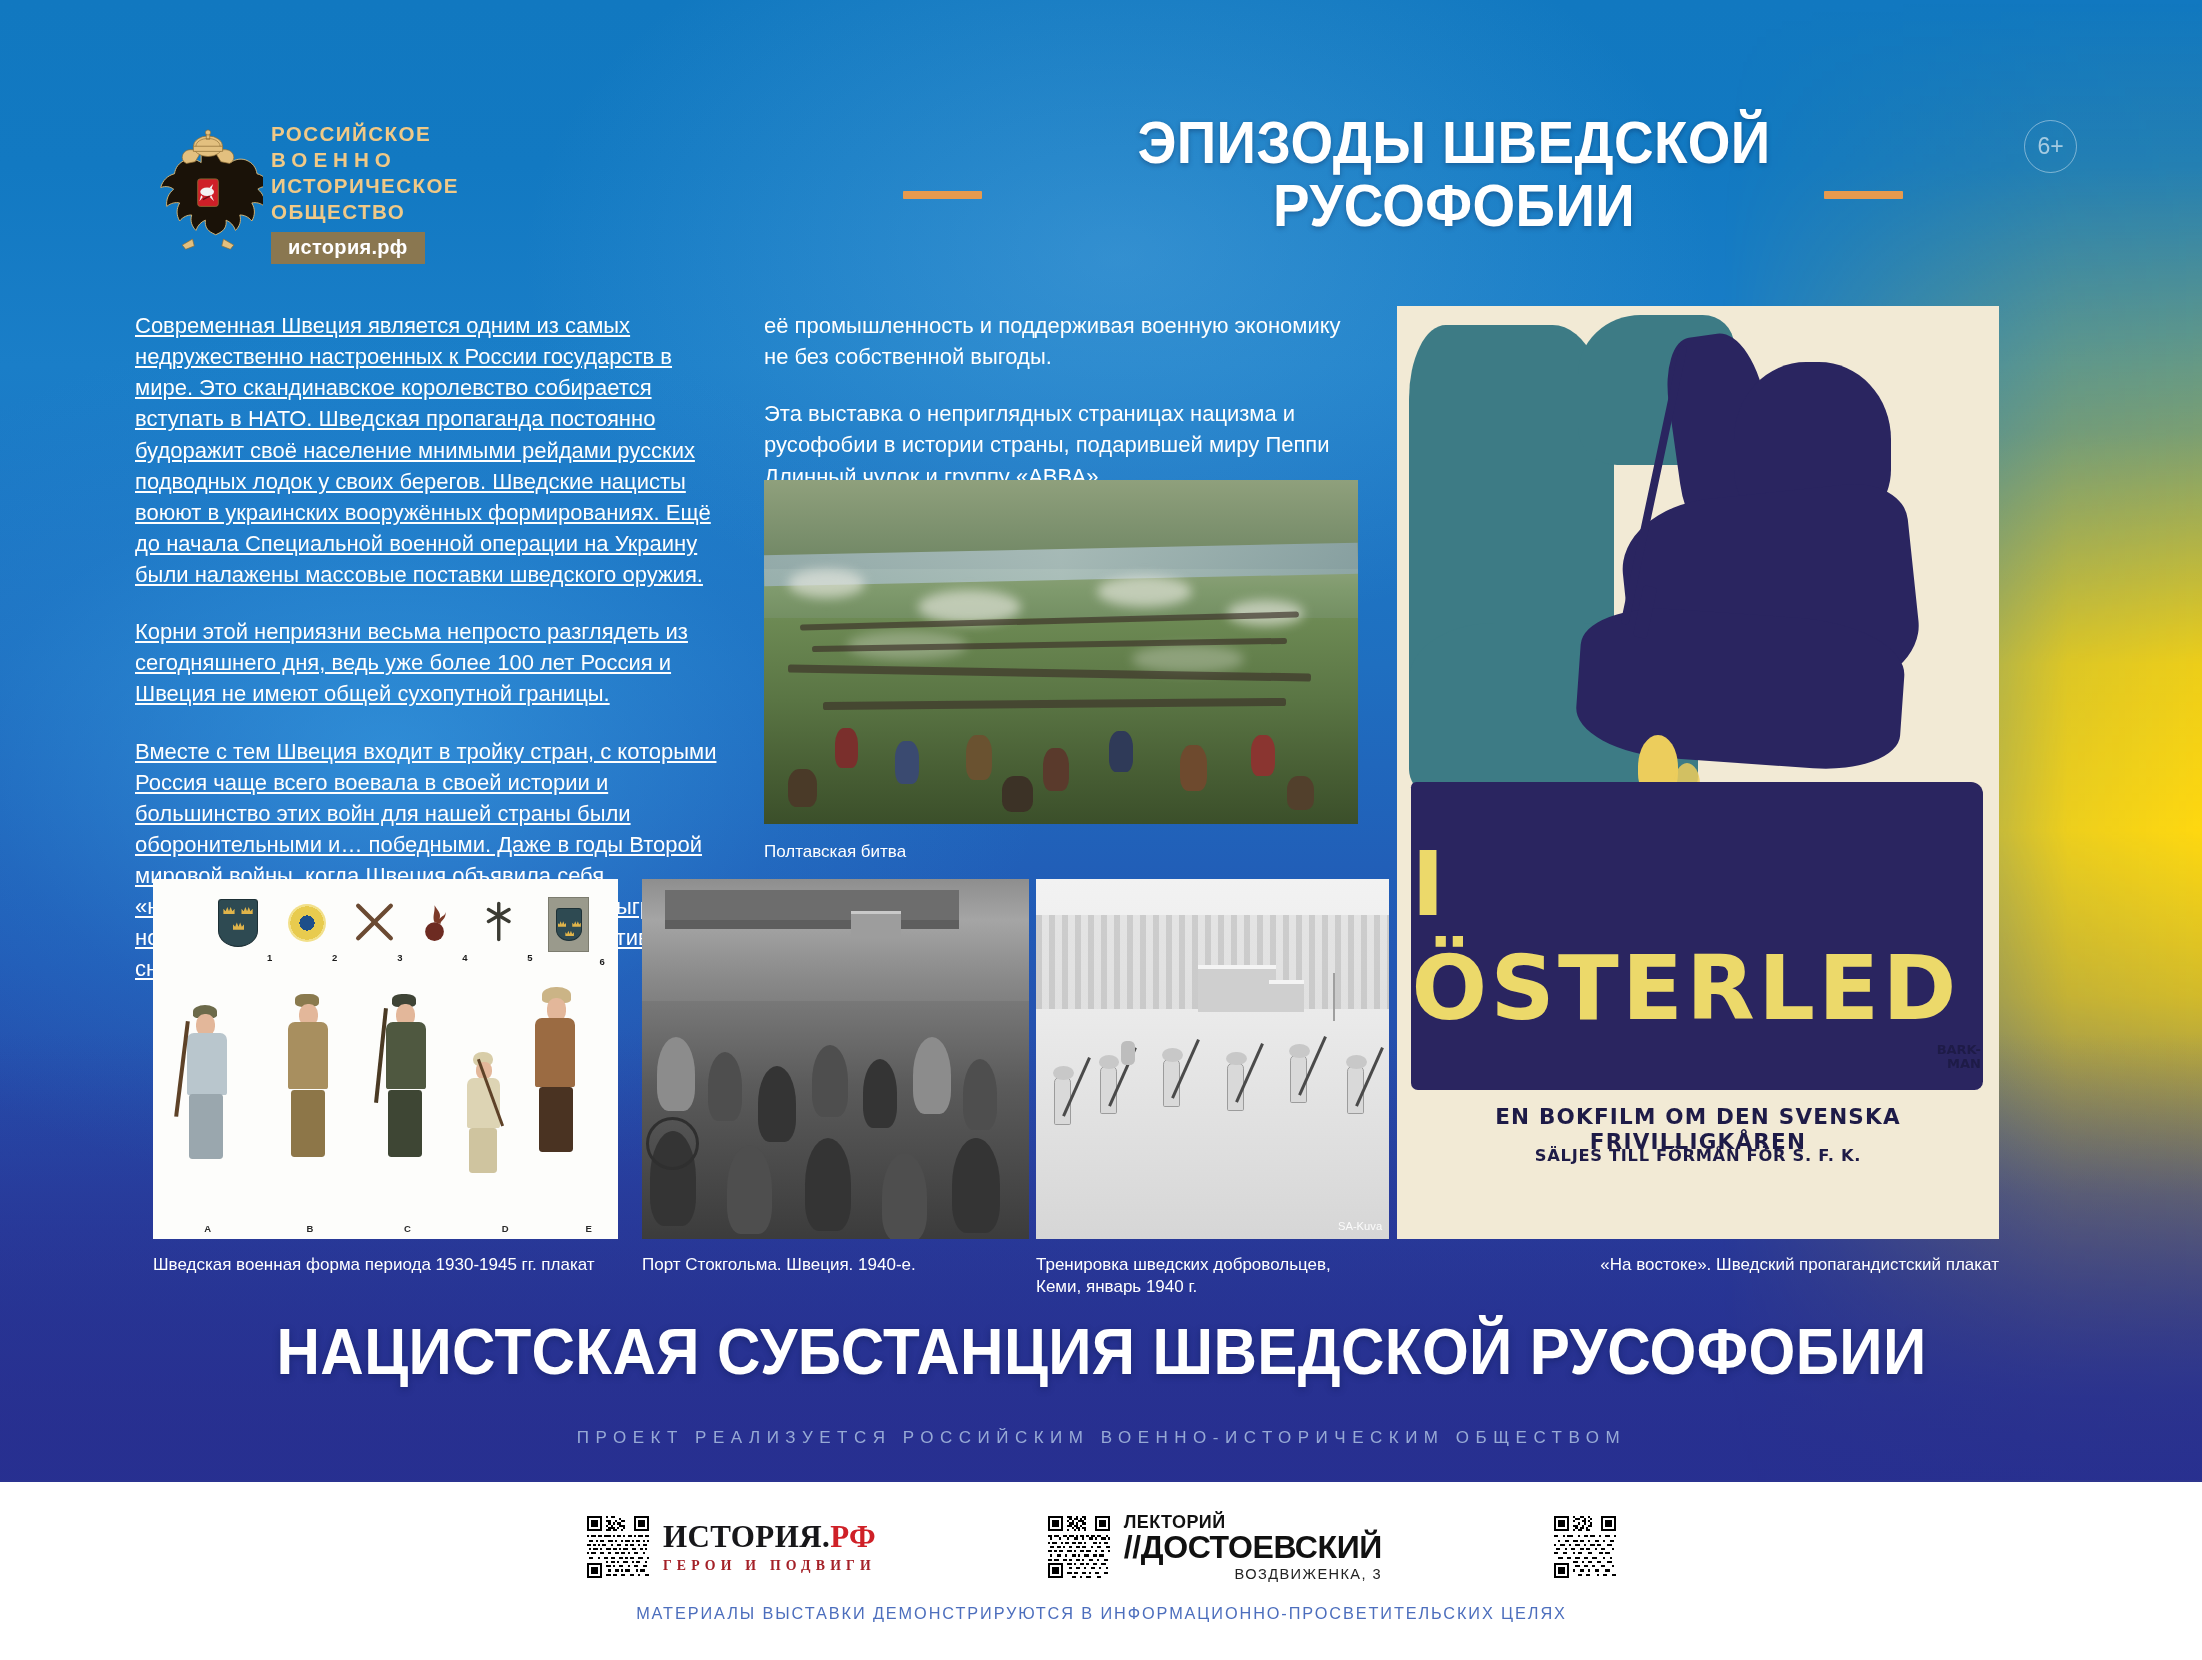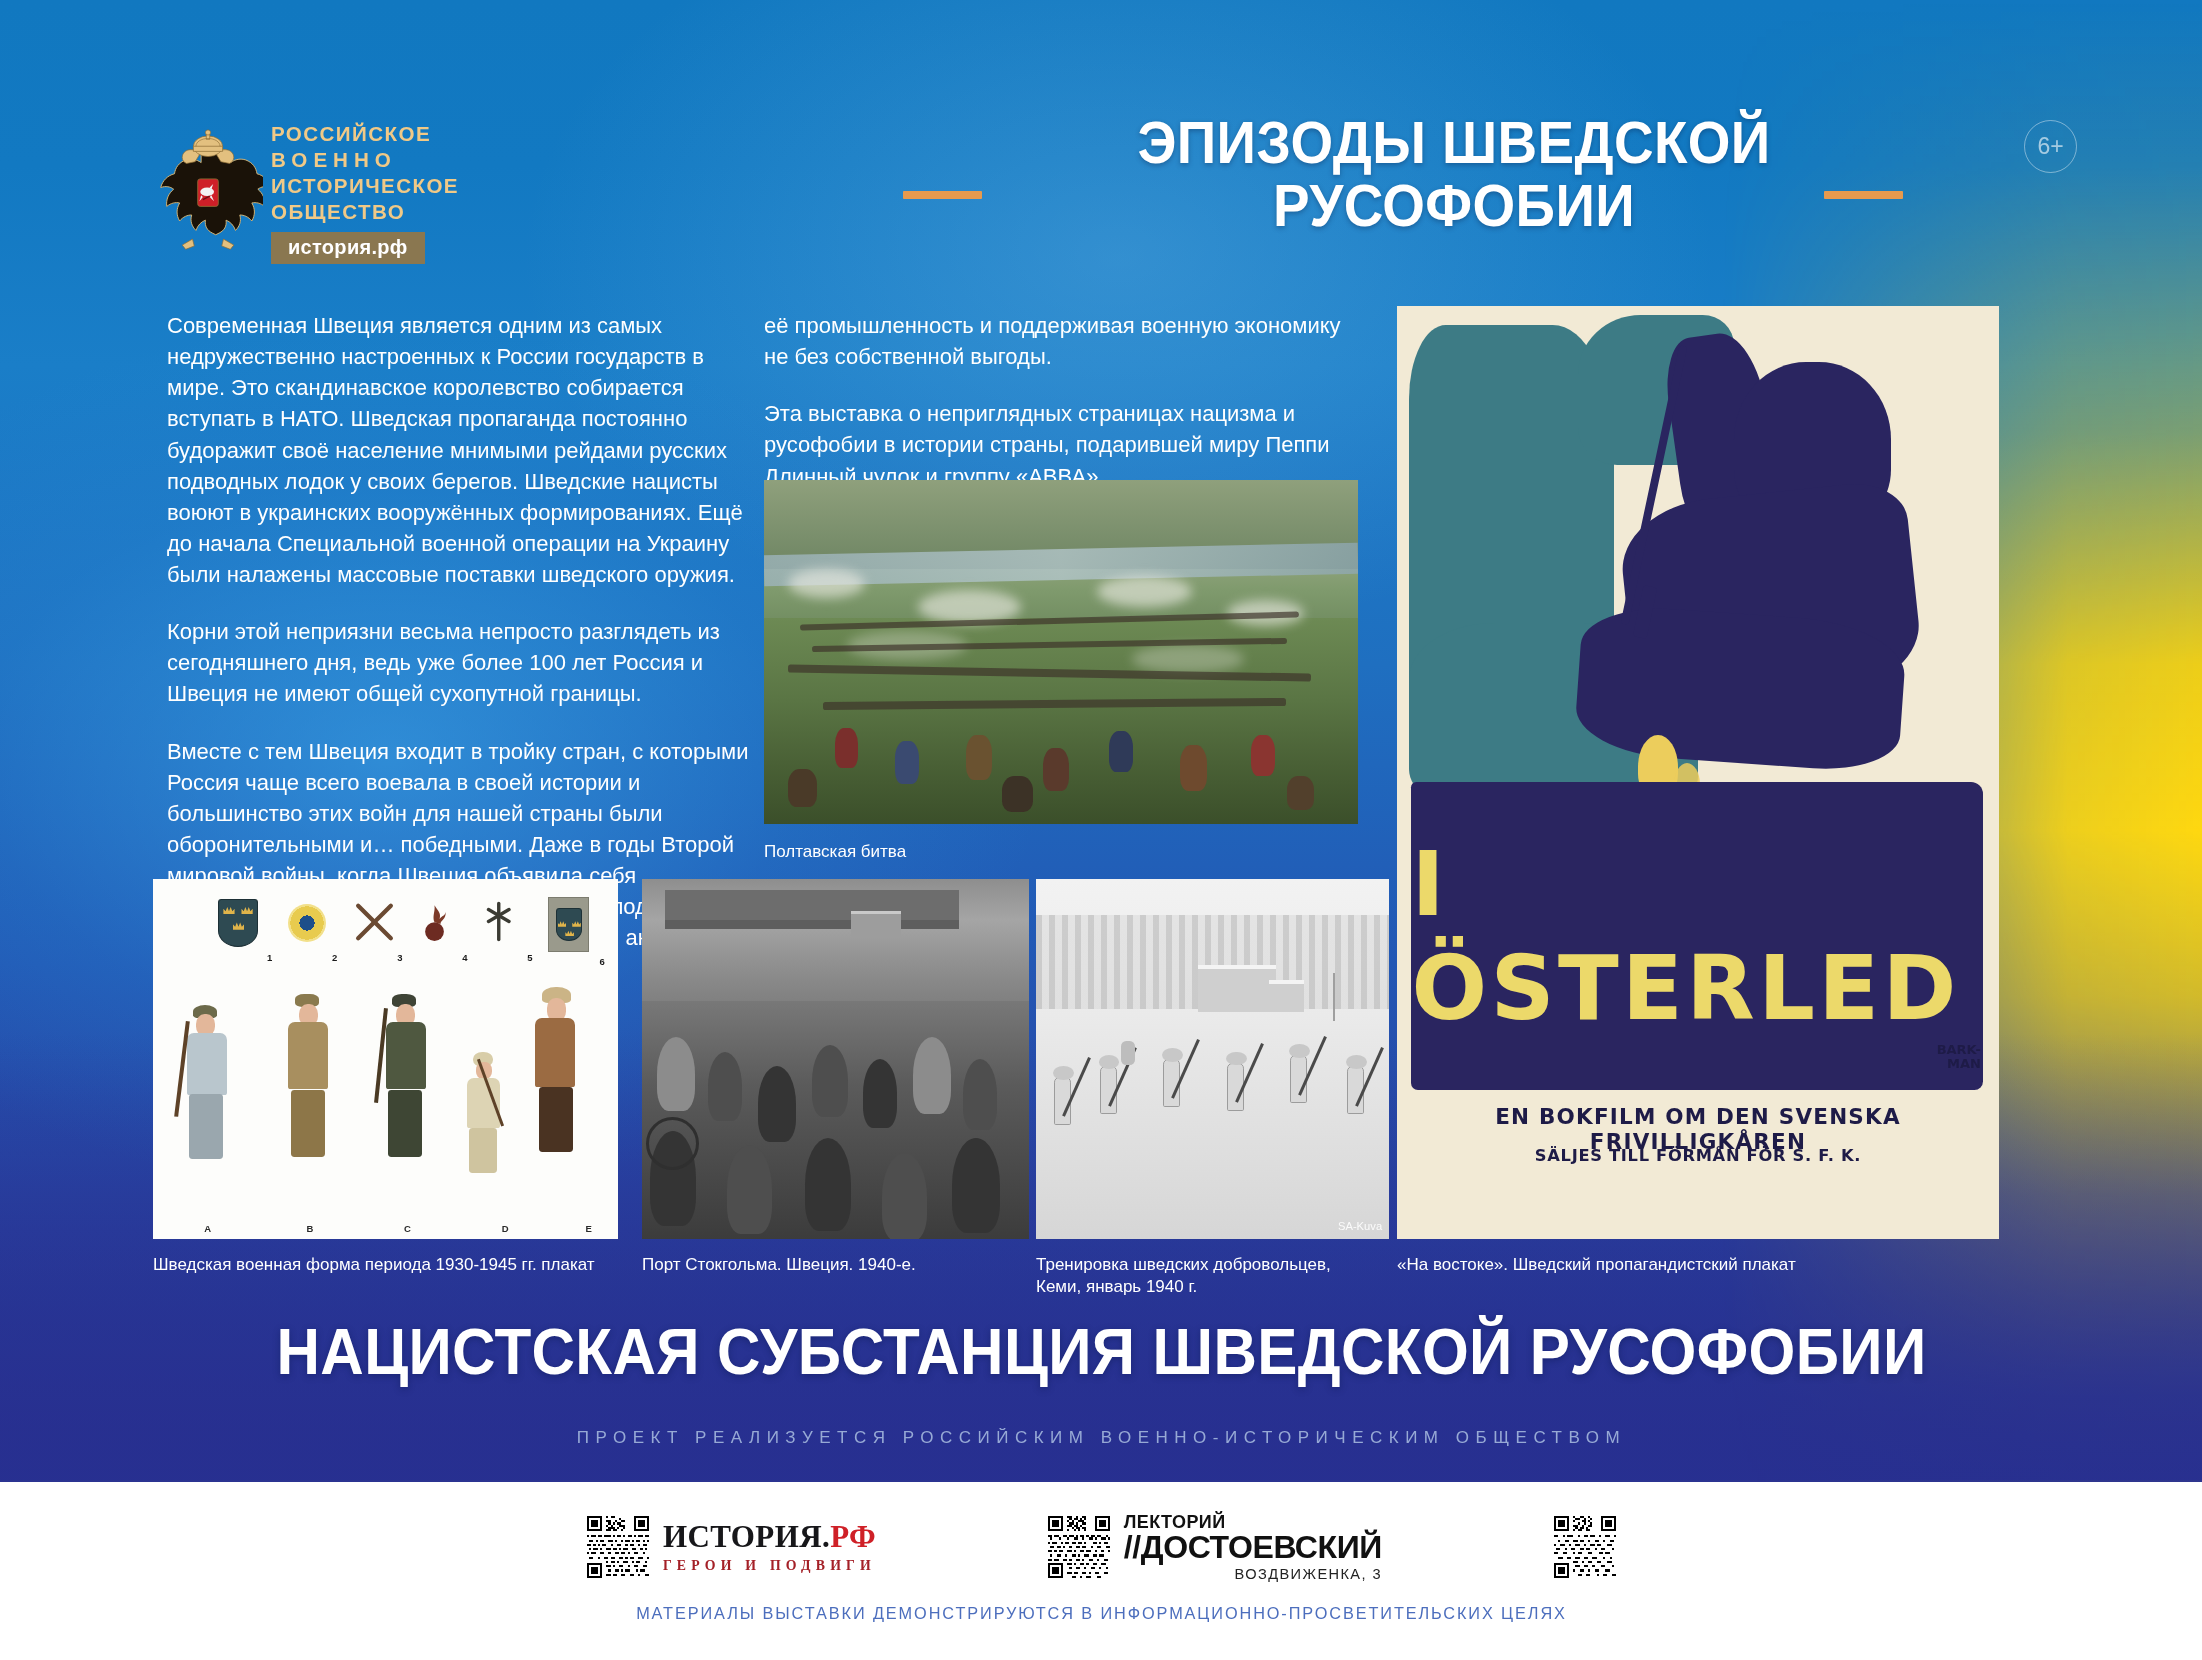--- a/index.html
+++ b/index.html
@@ -82,21 +82,21 @@
   .dash.r { left: 1824px; }
   .age-badge {
     position: absolute; left: 2024px; top: 120px;
     width: 53px; height: 53px; border: 1.7px solid rgba(255,255,255,0.42);
     border-radius: 50%; color: rgba(255,255,255,0.60);
     font-size: 23px; display: flex; align-items: center; justify-content: center;
   }
 
   
   .col { position: absolute; color: #ffffff; font-size: 22px; line-height: 1.415; }
-  .col.left { left: 167px; top: 310px; width: 585px; }
+  .col.left { left: 135px; top: 310px; width: 585px; text-decoration: underline; }
   .col.right { left: 764px; top: 310px; width: 594px; }
   .col p { margin-bottom: 26px; }
   .col p:last-child { margin-bottom: 0; }
 
   
   .ph { position: absolute; overflow: hidden; background: #25324d; }
   .cap {
     position: absolute; color: #ffffff; font-size: 17px; line-height: 1.30;
   }
 
@@ -476,21 +476,21 @@
     <div class="pp-band">
       <div class="pp-title">I ÖSTERLED</div>
     </div>
     <div class="pp-sig">
       <div>BARK-</div>
       <div>MAN</div>
     </div>
     <div class="pp-sub1">EN BOKFILM OM DEN SVENSKA FRIVILLIGKÅREN</div>
     <div class="pp-sub2">SÄLJES TILL FÖRMÅN FÖR S. F. K.</div>
   </div>
-  <div class="cap" style="left:1397px; top:1254px; width:602px;">«На востоке». Шведский пропагандистский плакат</div>
+  <div class="cap" style="left:1397px; top:1254px; width:602px;text-align:right;">«На востоке». Шведский пропагандистский плакат</div>
 
   <div class="headline">НАЦИСТСКАЯ СУБСТАНЦИЯ ШВЕДСКОЙ РУСОФОБИИ</div>
   <div class="tagline">ПРОЕКТ РЕАЛИЗУЕТСЯ РОССИЙСКИМ ВОЕННО-ИСТОРИЧЕСКИМ ОБЩЕСТВОМ</div>
 
   <div class="footer-white"></div>
 
   <div class="footer-logos">
 
     <div class="flogo">
       <svg class="qr" viewBox="0 0 29 29" shape-rendering="crispEdges">

